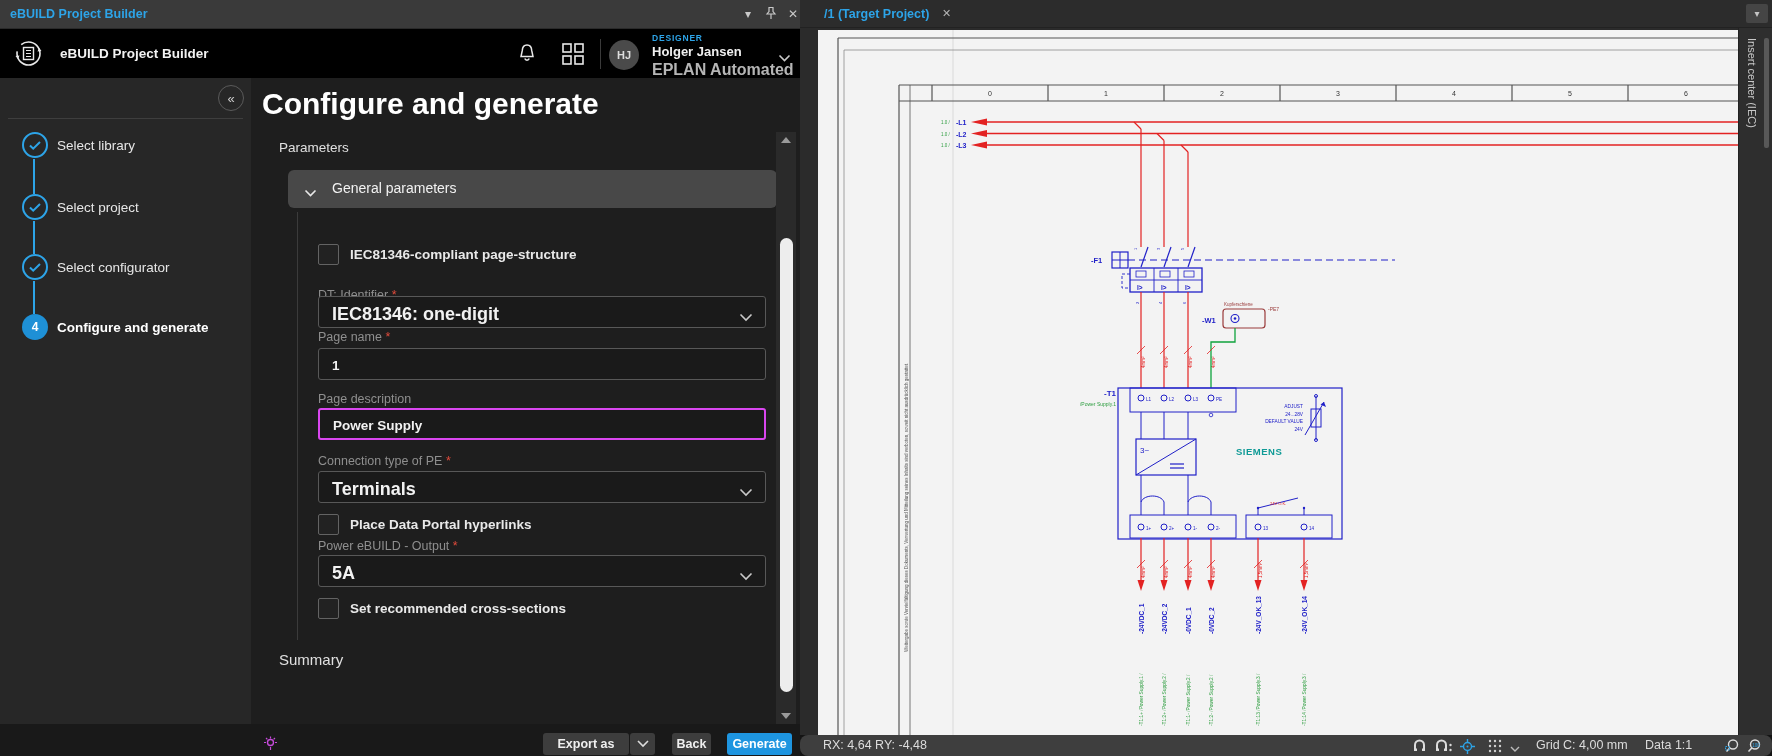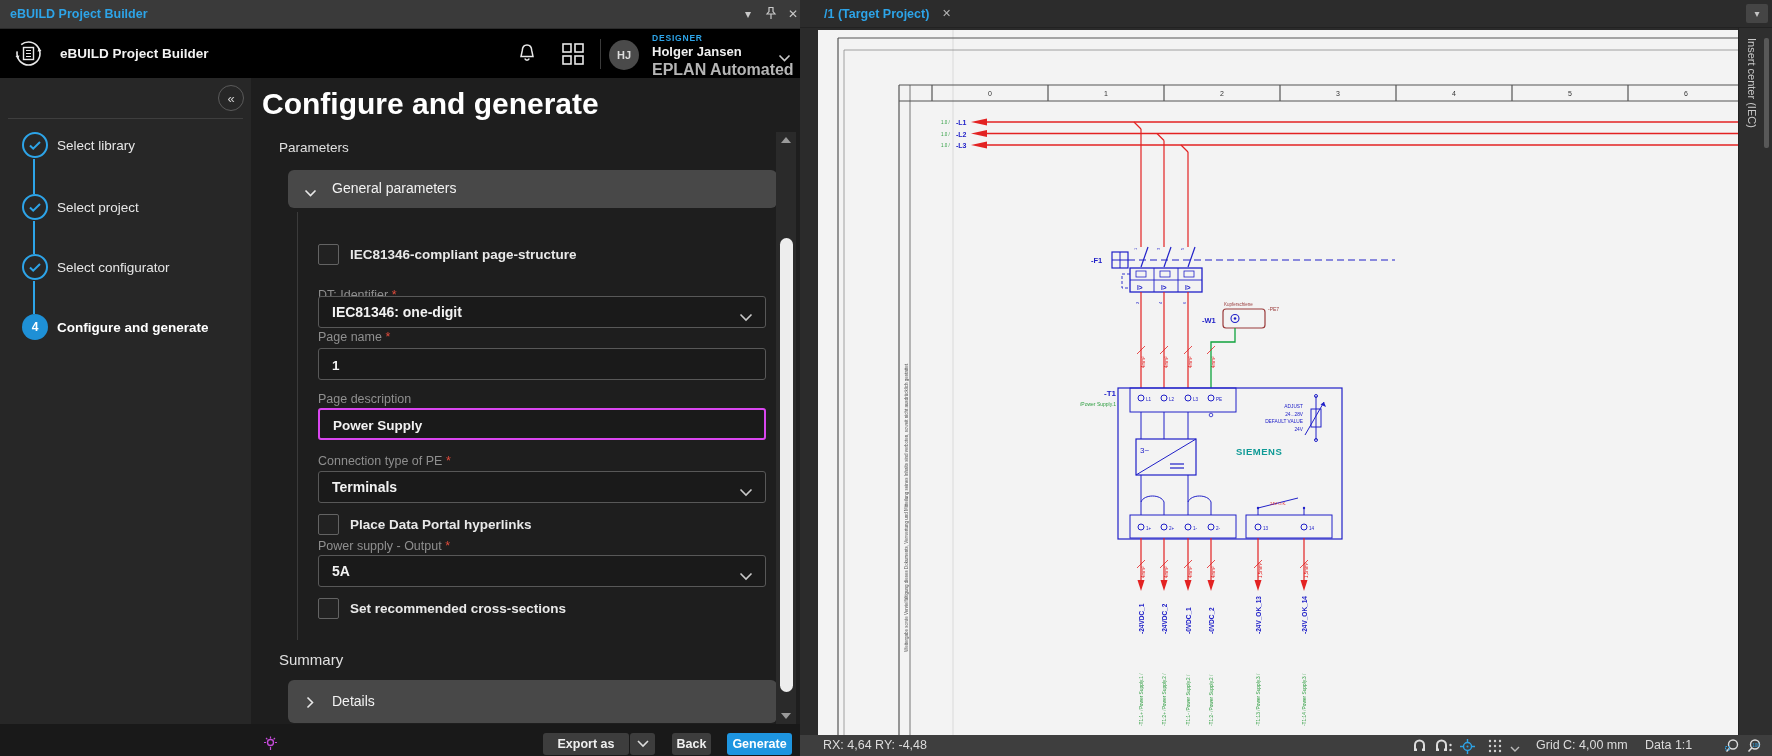--- a/index.html
+++ b/index.html
@@ -32,21 +32,21 @@
   .h1{left:11px;top:9px;font-size:30px;font-weight:bold;color:#fff;}
   .sec-label{left:28px;top:62px;font-size:13.5px;color:#e0e0e0;}
   .accordion{left:26px;width:489px;background:#484848;border-radius:6px;color:#f2f2f2;margin-left:11px;}
   .acc-label{left:44px;top:10px;font-size:14px;color:#f2f2f2;}
   .indent-line{left:46px;top:134px;width:1px;height:428px;background:#3b3b3b;}
   .cb{left:67px;width:21px;height:21px;border:1px solid #636363;border-radius:2px;background:#222;box-sizing:border-box;}
   .cb-label{left:99px;font-size:13.5px;font-weight:bold;color:#e9e9e9;}
   .f-label{left:67px;font-size:12.5px;color:#8f8f8f;}
   .req{color:#e24b3b;}
   .field{left:67px;width:448px;height:32px;background:#1a1a1a;border:1px solid #585858;border-radius:3px;box-sizing:border-box;}
-  .field .val{position:absolute;left:13px;top:7px;font-size:14px;font-weight:bold;color:#f2f2f2;}
+  .field .val{position:absolute;left:13px;top:7px;font-size:18px;font-weight:bold;color:#f2f2f2;}
   .field.focus{border:2px solid #d946ef;}
   .field input{position:absolute;left:11px;top:0;width:410px;height:100%;background:transparent;border:none;outline:none;
     color:#f2f2f2;font-size:13.5px;font-weight:bold;font-family:"Liberation Sans",sans-serif;}
   .sel-chev{position:absolute;right:12px;top:11px;}
   .scrollbar{left:776px;top:132px;width:20px;height:592px;background:#2a2a2a;}
   .sb-thumb{left:3.5px;top:106px;width:13px;height:454px;background:#ededed;border-radius:7px;}
   .panel-footer{left:0;top:724px;width:800px;height:32px;background:#191919;}
   .btn{top:9px;height:22px;border-radius:3px;background:#3d3d3d;color:#efefef;font-size:12.5px;font-weight:bold;
     text-align:center;line-height:22px;box-sizing:border-box;}
   .btn.primary{background:#1e95e0;color:#fff;}
@@ -54,21 +54,21 @@
   .right-panel{left:800px;top:0;width:972px;height:536px;background:#fde047;}
   .tabbar{left:0;top:0;width:972px;height:28px;background:#2c2c2c;border-bottom:1px solid #222;box-sizing:border-box;}
   .tab-title{left:24px;top:7px;font-size:12.5px;font-weight:bold;color:#2da4e8;}
   .tab-close{left:142px;top:7px;font-size:11px;color:#b5b5b5;}
   .corner-btn{left:946px;top:4px;width:22px;height:19px;background:#454545;color:#c5c5c5;font-size:10px;
     text-align:center;line-height:19px;border-radius:2px;}
   .canvas{left:0;top:28px;width:938px;height:707px;background:#2b2b2b;}
   .insert-strip{left:938px;top:28px;width:34px;height:707px;background:#2e2e2e;border-left:1px solid #222;box-sizing:border-box;}
   .insert-label{left:7px;top:10px;writing-mode:vertical-rl;font-size:11px;color:#c8c8c8;white-space:nowrap;}
   .strip-thumb{left:25px;top:10px;width:5px;height:110px;background:#585858;border-radius:2px;}
-  .statusbar{left:0;top:735px;width:972px;height:21px;background:#3e3e3e;color:#dcdcdc;font-size:12.5px;}
+  .statusbar{left:0;top:735px;width:972px;height:21px;background:#3e3e3e;color:#dcdcdc;font-size:12.5px;border-radius:8px;}
   .sb-item{top:3px;}
   svg text{font-family:"Liberation Sans","DejaVu Sans",sans-serif;}
 </style>
 </head>
 <body>
 
 <div class="abs left-panel">
 
   <div class="abs titlebar">
     <div class="abs titlebar-text">eBUILD Project Builder</div>
@@ -201,44 +201,36 @@
         <svg width="14" height="9" viewBox="0 0 14 9">
             <path d="M1.5 1.5l5.5 5.5 5.5-5.5" fill="none" stroke="#c9c9c9" stroke-width="1.6"></path>
           </svg>
       </span>
     </div>
 
     <div class="abs cb" style="top:436px"></div>
     <div class="abs cb-label" style="top:439px">Place Data Portal hyperlinks</div>
 
     <div class="abs f-label" style="top:461px">
-      <span>Power supply - Output</span> <span class="req">*</span>
+      <span>Power eBUILD - Output</span> <span class="req">*</span>
     </div>
     <div class="abs field" style="top:477px">
       <span class="val">5A</span>
       <span class="sel-chev">
         <svg width="14" height="9" viewBox="0 0 14 9">
             <path d="M1.5 1.5l5.5 5.5 5.5-5.5" fill="none" stroke="#c9c9c9" stroke-width="1.6"></path>
           </svg>
       </span>
     </div>
 
     <div class="abs cb" style="top:520px"></div>
     <div class="abs cb-label" style="top:523px">Set recommended cross-sections</div>
 
     <div class="abs sec-label" style="top:573px;font-size:15px">Summary</div>
 
-    <div class="abs accordion" style="top:602px;height:43px">
-      <span class="abs" style="left:18px;top:15px">
-        <svg width="9" height="13" viewBox="0 0 9 13">
-            <path d="M1.5 1.5l5 5-5 5" fill="none" stroke="#e8e8e8" stroke-width="1.6"></path>
-          </svg>
-      </span>
-      <span class="abs acc-label" style="top:13px">Details</span>
-    </div>
   </div>
 
   <div class="abs scrollbar">
     <svg class="abs" style="left:4px;top:4px" width="12" height="8" viewBox="0 0 12 8">
         <path d="M6 1L11 7H1z" fill="#9a9a9a"></path>
       </svg>
     <div class="abs sb-thumb"></div>
     <svg class="abs" style="left:4px;top:580px" width="12" height="8" viewBox="0 0 12 8">
         <path d="M6 7L1 1h10z" fill="#9a9a9a"></path>
       </svg>

